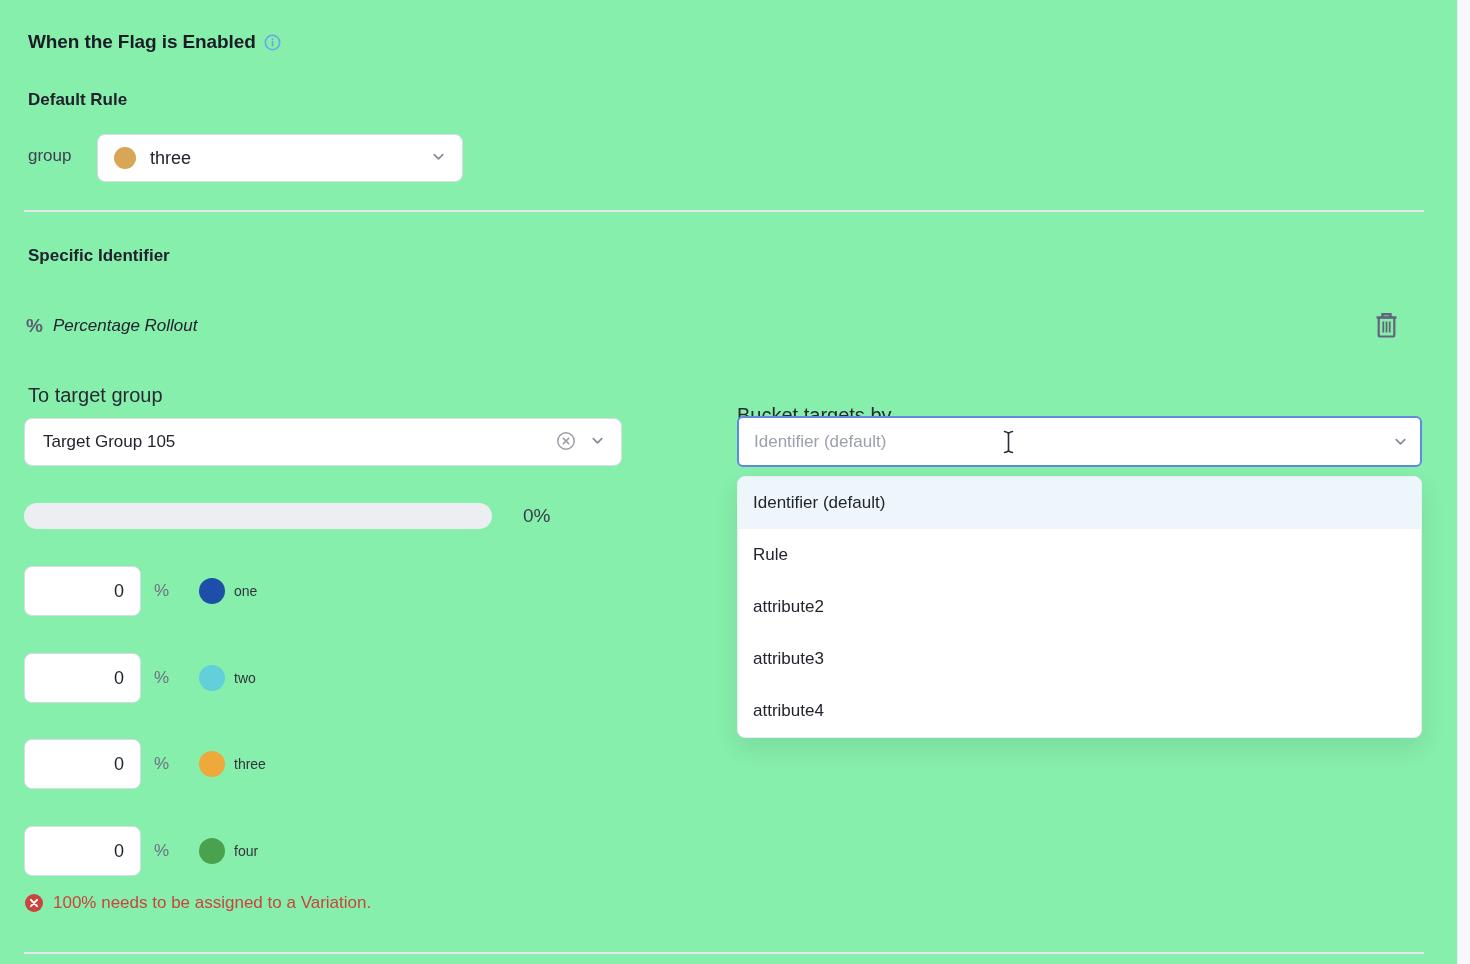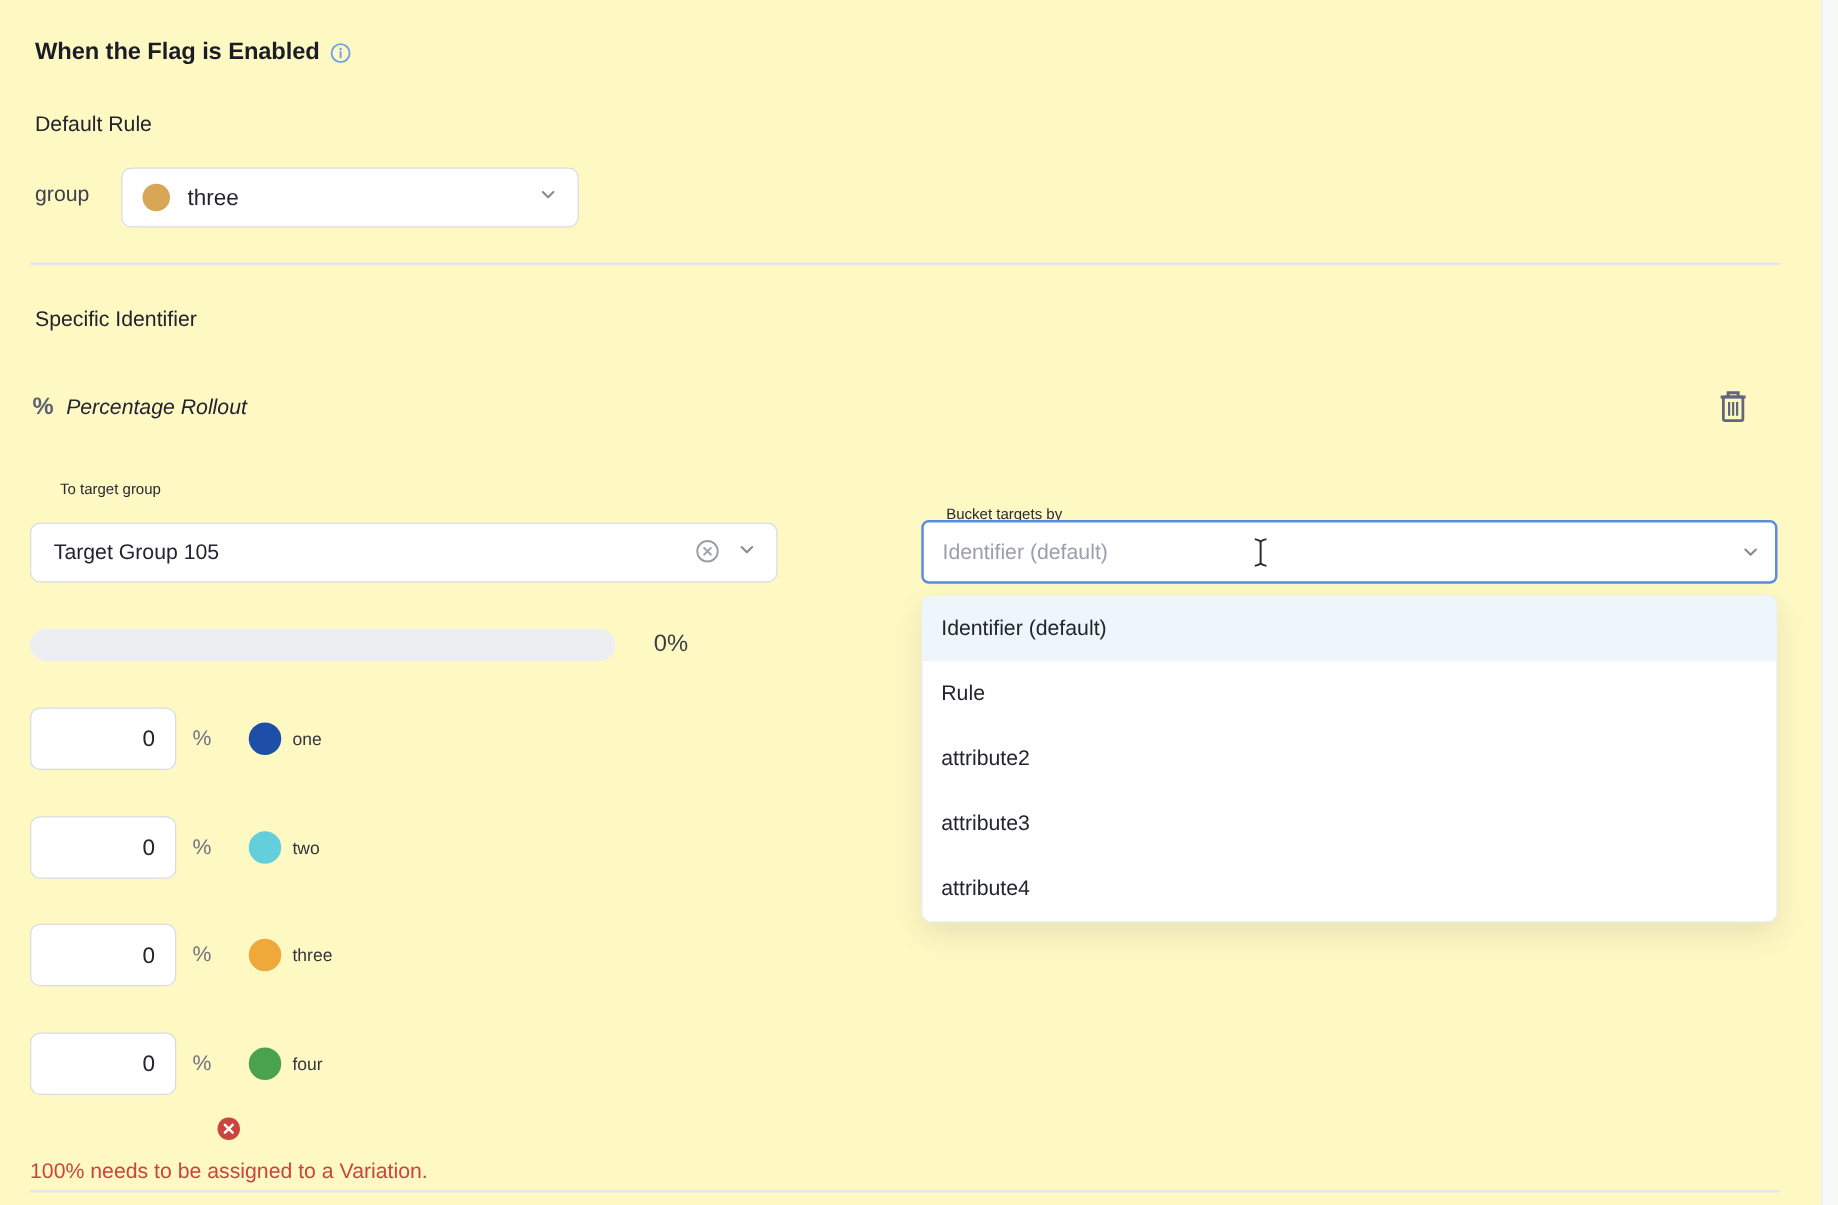--- a/index.html
+++ b/index.html
@@ -1,29 +1,29 @@
 <!DOCTYPE html>
 <html><head>
 <meta charset="utf-8">
 <style>
   * { margin:0; padding:0; box-sizing:border-box; }
   html,body { background:#ffffff; }
   body { font-family:"Liberation Sans", sans-serif; color:#1d1e27; overflow:hidden; }
-  #canvas { position:relative; width:1470px; height:964px; background:#fef9c3;padding-left:20px; }
+  #canvas { position:relative; width:1470px; height:964px; background:#86efac;padding-left:20px; }
 
   .abs { position:absolute; }
 
   
   .page-title { font-size:19px; font-weight:700; color:#1b1c26; letter-spacing:-0.1px; }
   .heading-row { left:28px; top:31px; display:flex; align-items:center; gap:8px; }
   .info-wrap { display:inline-flex; align-items:center; }
-  .section-heading { font-size:17px; font-weight:400; color:#21222c; }
+  .section-heading { font-size:17px; font-weight:700; color:#21222c; }
   .h-default { left:28px; top:90px; }
   .h-specific { left:28px; top:246px; }
-  .field-label { font-size:12px; color:#272a33;margin-left:20px; }
+  .field-label { font-size:20px; color:#272a33; }
   .lbl-target { left:28px; top:384px; }
   .lbl-bucket { left:737px; top:404px; }
 
   
   .serve-label { left:28px; top:146px; font-size:17px; color:#3e4050; }
   .serve-select { left:97px; top:134px; width:366px; height:48px; background:#fff;
     border:1px solid #d9dbe3; border-radius:8px; display:flex; align-items:center;
     padding:0 16px; gap:14px; cursor:pointer; }
   .dot { border-radius:50%; flex:0 0 auto; }
   .dot-22 { width:22px; height:22px; }
@@ -76,21 +76,21 @@
   .var-row { left:24px; display:flex; align-items:center; width:430px; height:50px; }
   .vrow1 { top:566px; } .vrow2 { top:653px; } .vrow3 { top:739px; } .vrow4 { top:826px; }
   .pct-input { width:117px; height:50px; border:1px solid #d9dbe3; border-radius:8px;
     text-align:right; padding-right:16px; font-size:18px; color:#23242e; outline:none;
     font-family:"Liberation Sans", sans-serif; background:#fff; }
   .unit { margin-left:13px; font-size:17px; color:#6f7180; width:15px; }
   .var-dot { margin-left:30px; }
   .var-name { margin-left:9px; font-size:14px; color:#33343d; }
 
   
-  .error-row { left:24px; top:893px; display:flex; align-items:center; gap:9px;flex-direction:column; }
+  .error-row { left:24px; top:893px; display:flex; align-items:flex-start; gap:9px; }
   .error-text { font-size:17px; }
 
   
   .edge-gutter { left:1457px; top:0; width:13px; height:964px; background:#f7f8fa;
     border-left:1px solid #ebecef; }
 </style>
 </head>
 <body>
 
 <div id="canvas">

